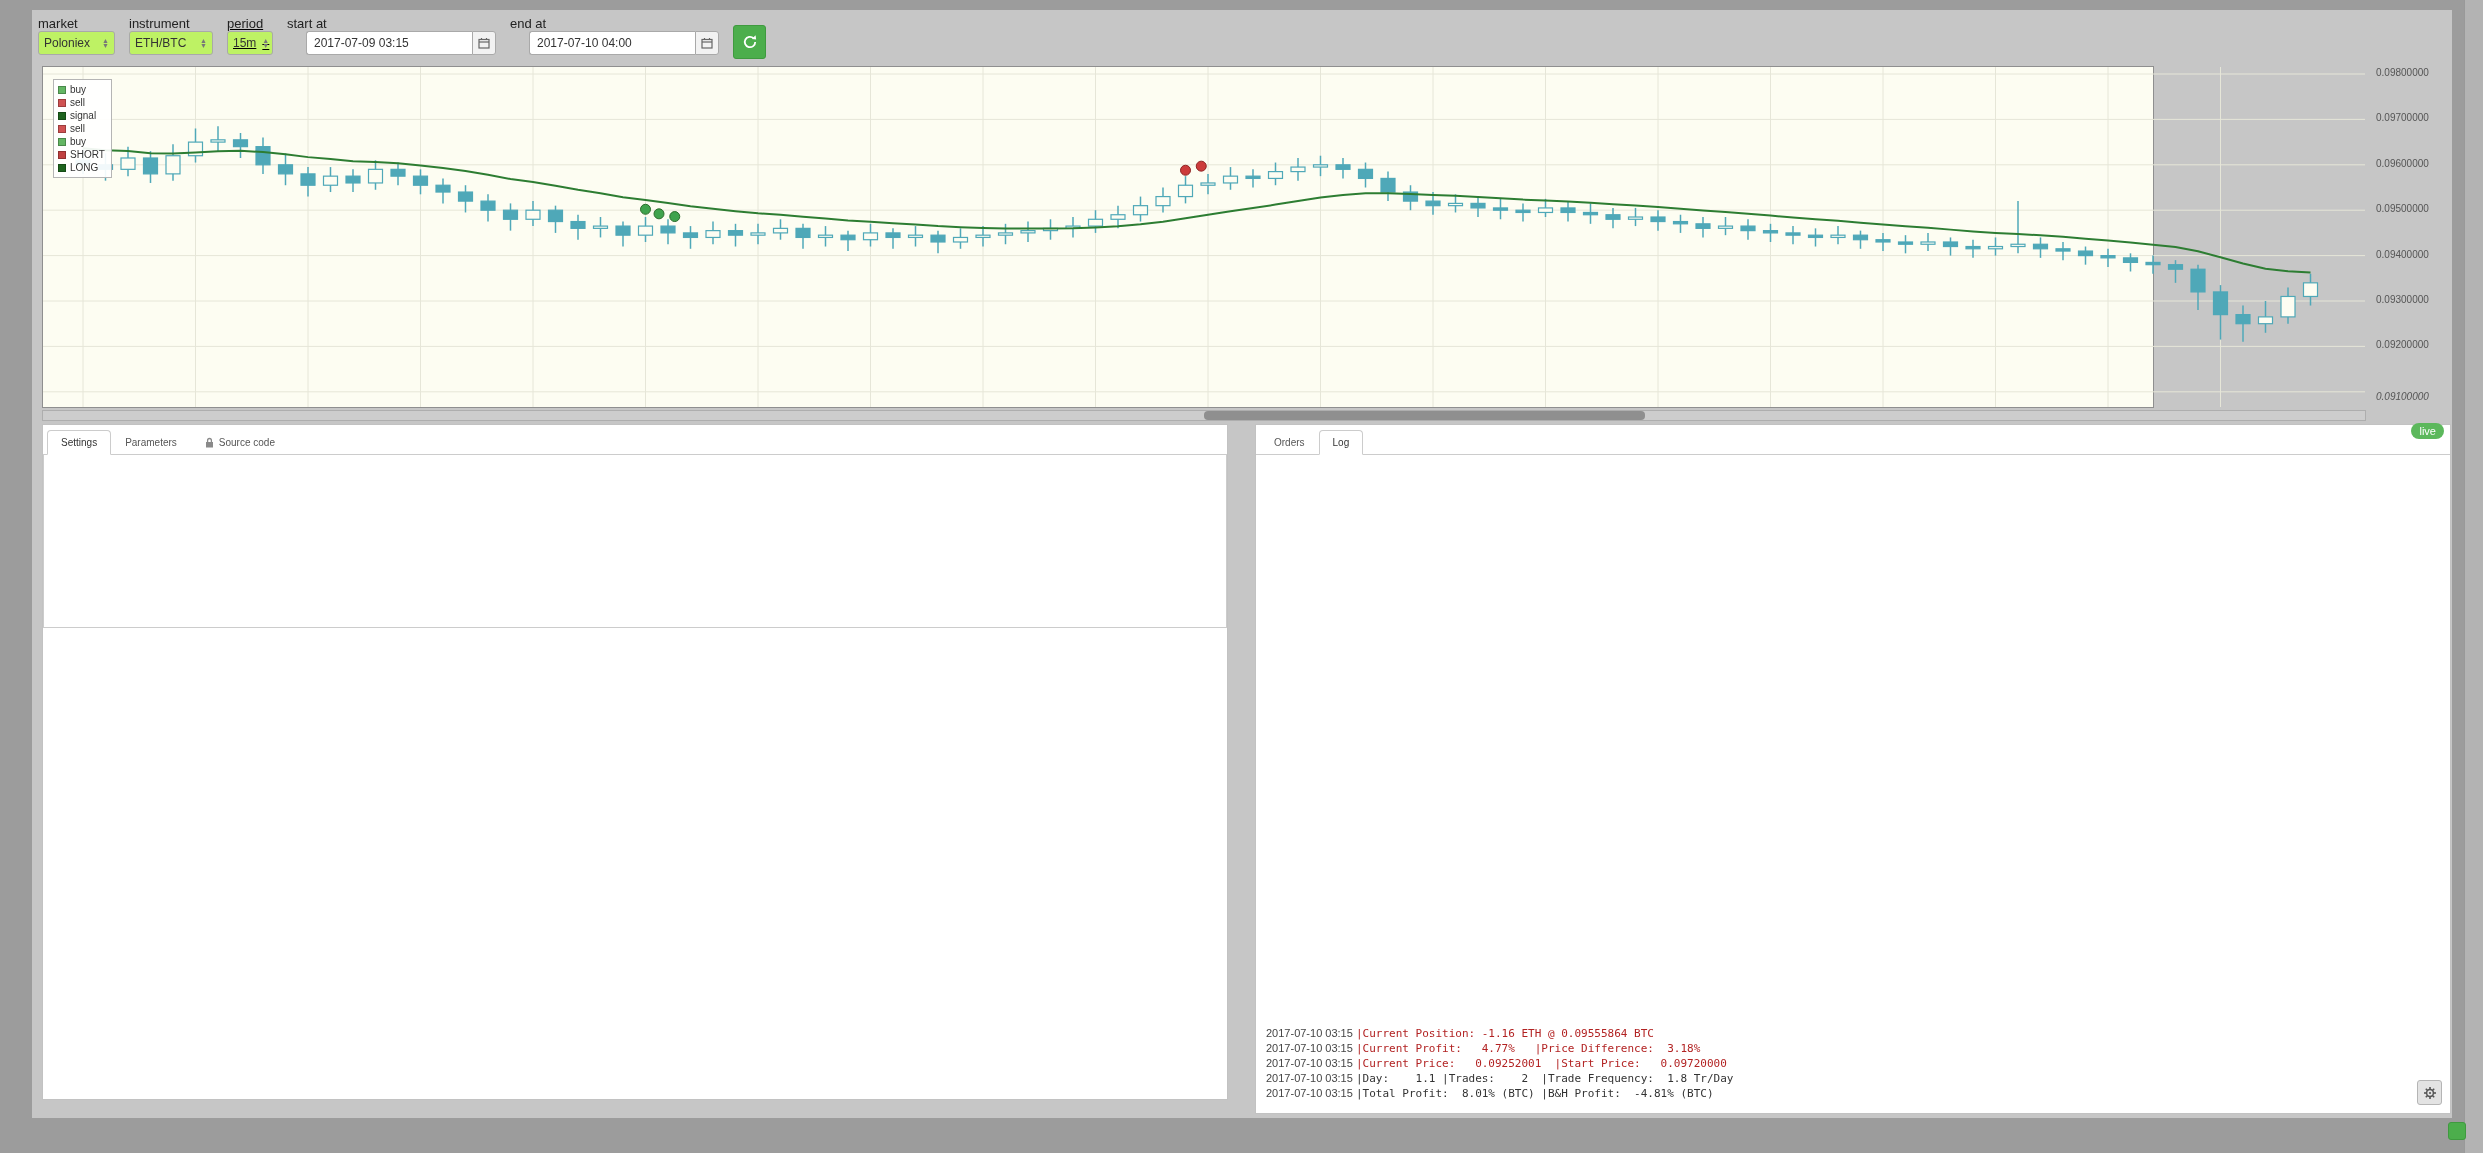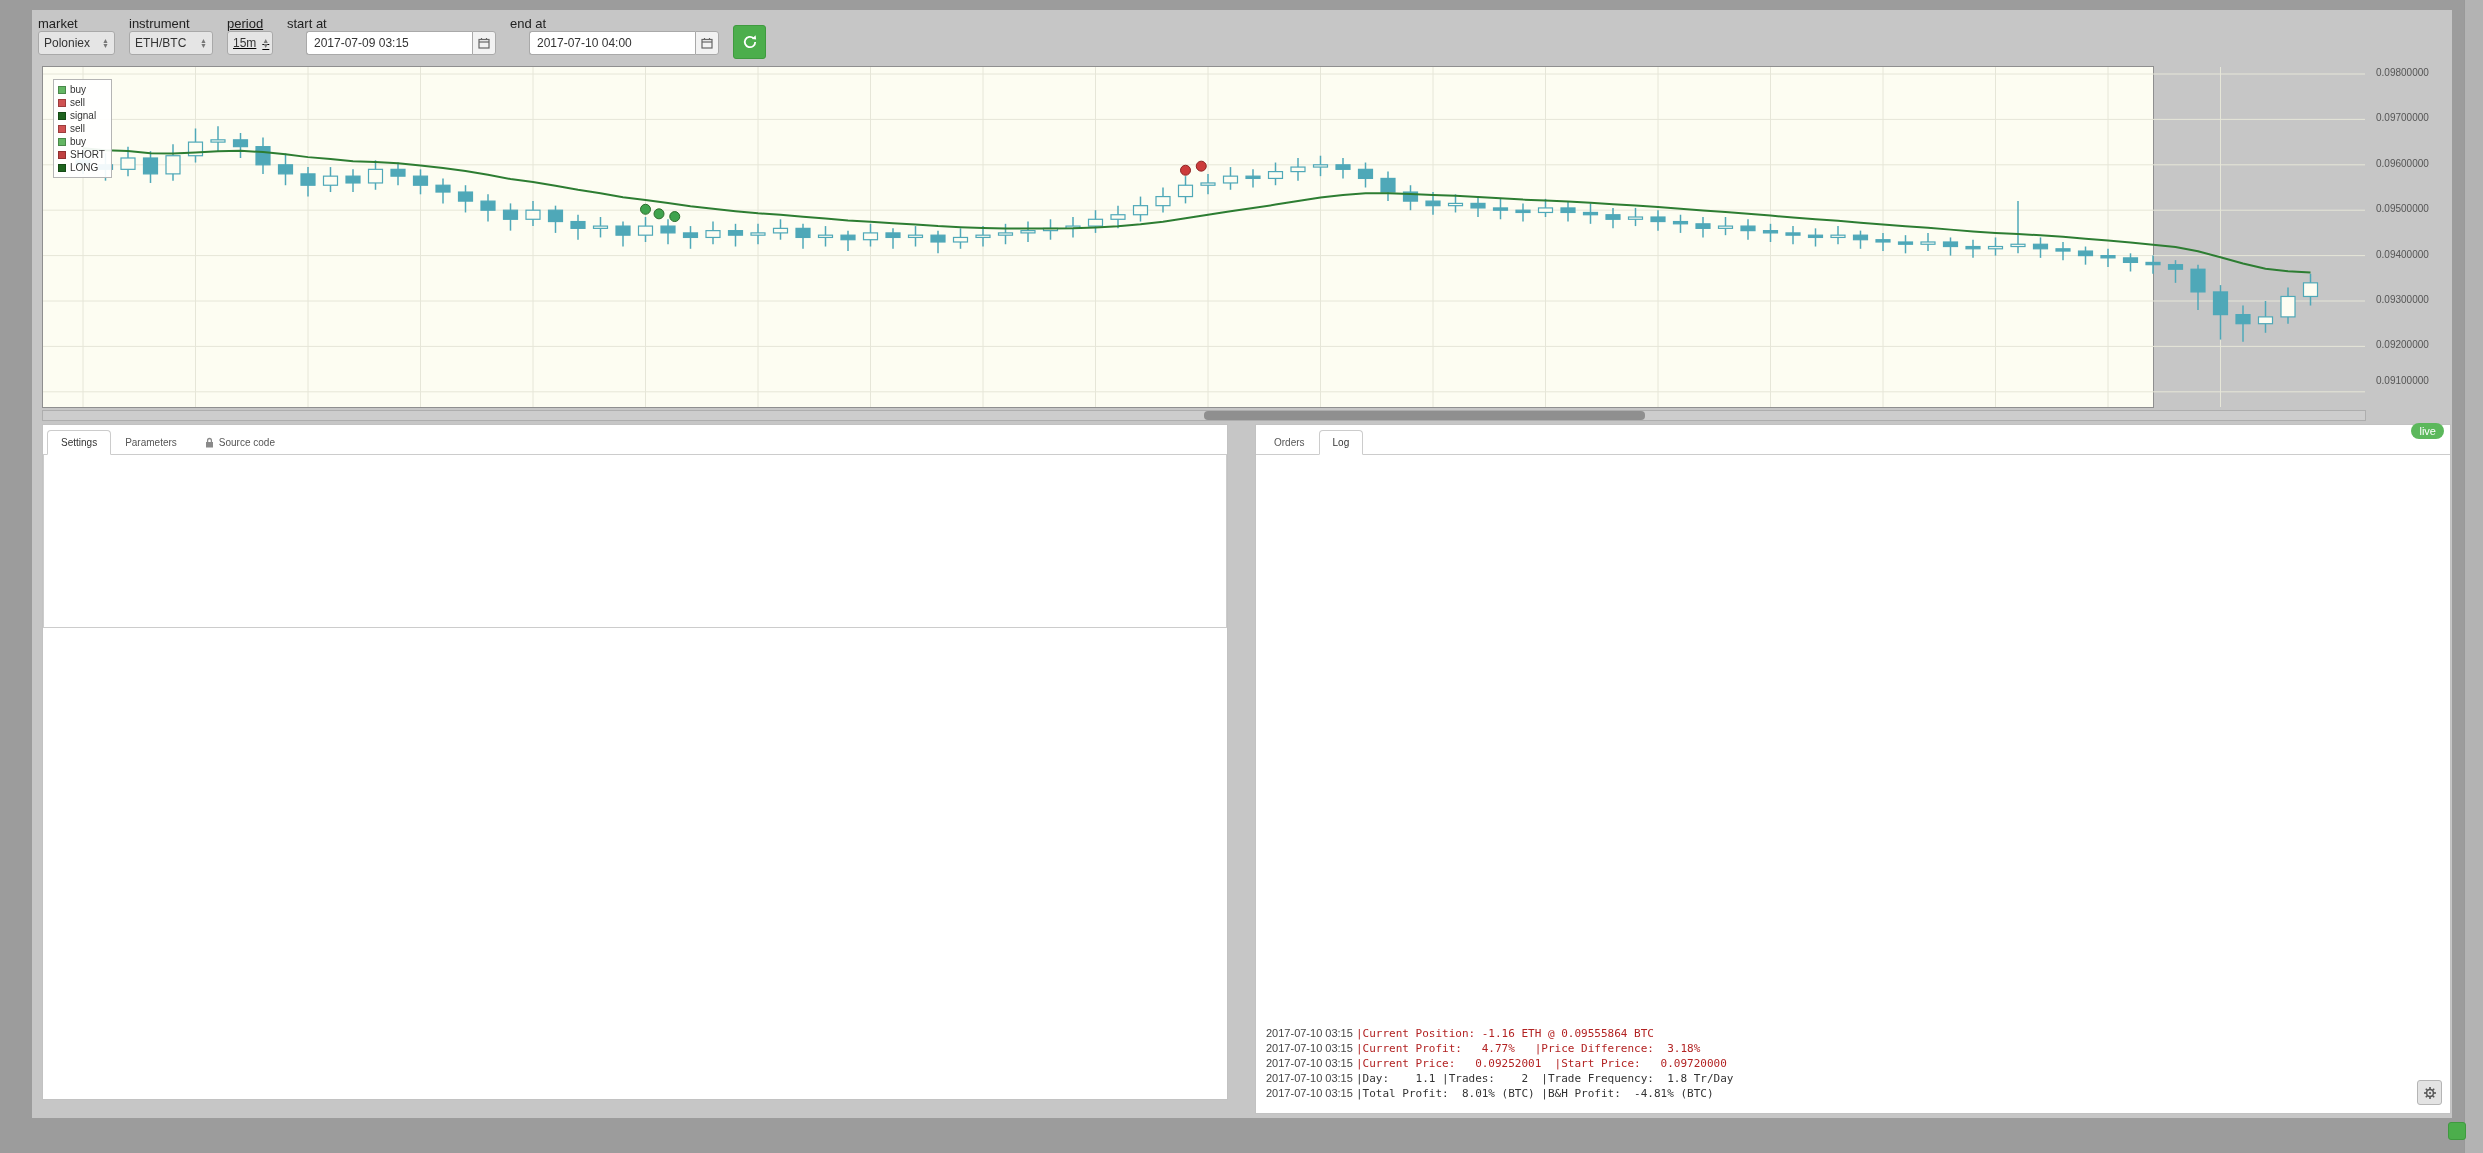--- a/index.html
+++ b/index.html
@@ -4,21 +4,21 @@
 <style>
   * { margin:0; padding:0; box-sizing:border-box; }
   html,body { width:2483px; height:1153px; overflow:hidden; background:#9c9c9c;
               font-family:"Liberation Sans", sans-serif; }
   .app { position:absolute; left:32px; top:10px; width:2420px; height:1108px; background:#c6c6c6; }
 
   
   .toolbar { position:absolute; left:6px; top:6px; display:flex; align-items:flex-end; }
   .fgroup { margin-right:14px; }
   .flabel { font-size:13px; color:#222; }
-  .selectbox { height:24px; background:#e5e5e5; border:1px solid #a9a9a9; border-radius:3px;
+  .selectbox { height:24px; background:#bef264; border:1px solid #a9a9a9; border-radius:3px;
                display:flex; align-items:center; justify-content:space-between; padding:0 5px;
                font-size:12px; color:#333; cursor:default; }
   .spinner { display:flex; flex-direction:column; line-height:5px; font-size:7px; color:#777; margin-left:6px; }
   .dateinput-wrap { display:flex;padding-left:19px; }
   input.dateinput { height:24px; width:166px; background:#fff; border:1px solid #a9a9a9;
                     border-right:none; border-radius:3px 0 0 3px; font-size:12px; color:#333;
                     padding:0 7px; font-family:"Liberation Sans", sans-serif; }
   .calbtn { width:24px; height:24px; background:#f2f2f2; border:1px solid #a9a9a9;
             border-radius:0 3px 3px 0; display:flex; align-items:center; justify-content:center; cursor:pointer; }
   .refresh-btn { width:33px; height:34px; background:#4cae4c; border:1px solid #3f9a3f; border-radius:3px;
@@ -409,21 +409,21 @@
         </div>
     </div>
     <div class="y-axis" id="y-axis">
         <div class="ytick" style="top: 1px;">0.09800000</div>
         <div class="ytick" style="top: 46.4px;">0.09700000</div>
         <div class="ytick" style="top: 91.8px;">0.09600000</div>
         <div class="ytick" style="top: 137.2px;">0.09500000</div>
         <div class="ytick" style="top: 182.6px;">0.09400000</div>
         <div class="ytick" style="top: 228px;">0.09300000</div>
         <div class="ytick" style="top: 273.4px;">0.09200000</div>
-        <div class="ytick" style="top: 309px;">0.09100000</div>
+        <div class="ytick" style="top: 325px; font-style: italic;">0.09100000</div>
       </div>
   </div>
 
   <div class="hscroll">
     <div class="hthumb"></div>
   </div>
 
   <div class="panel panel-left">
     <div class="tabs">
       <div class="tab active">

